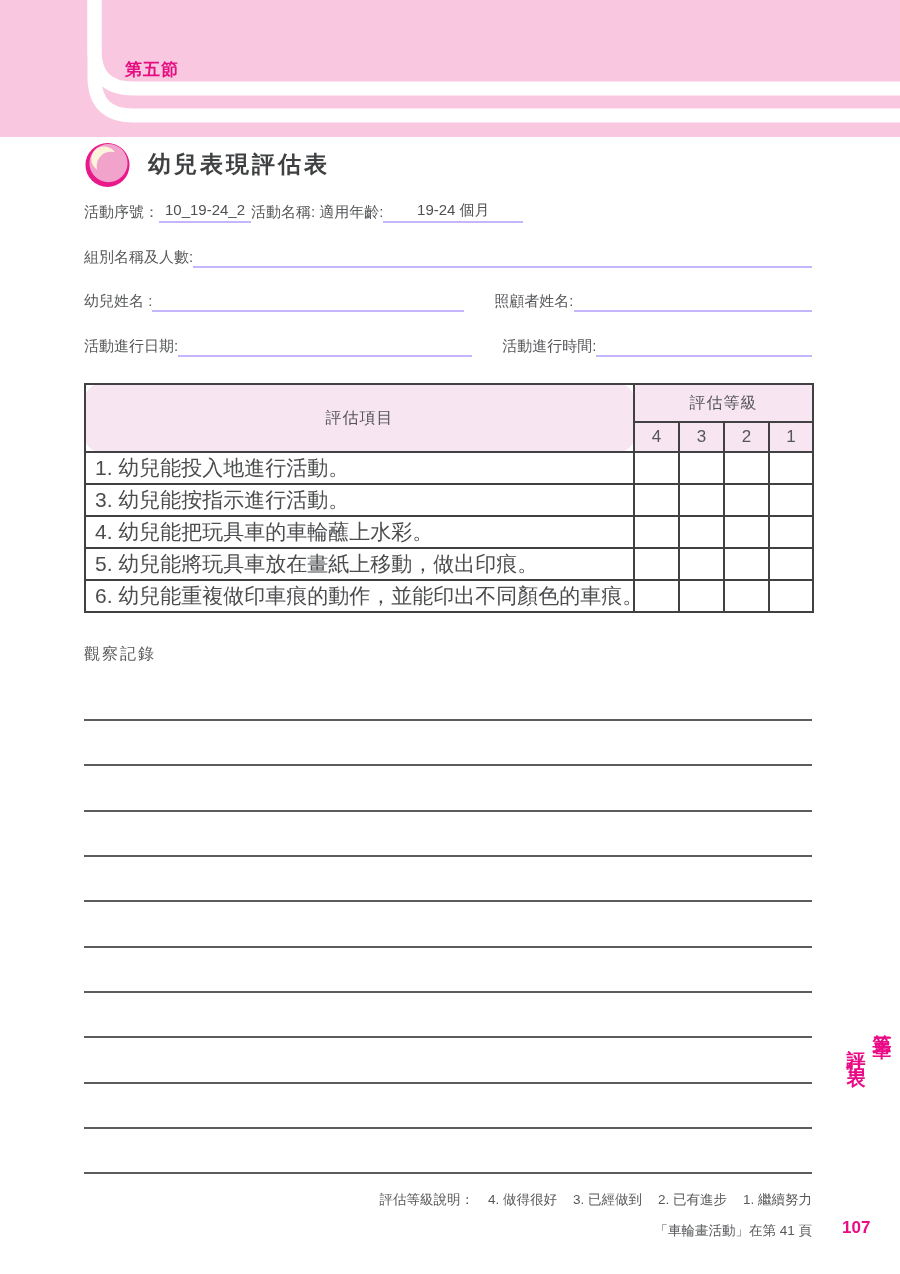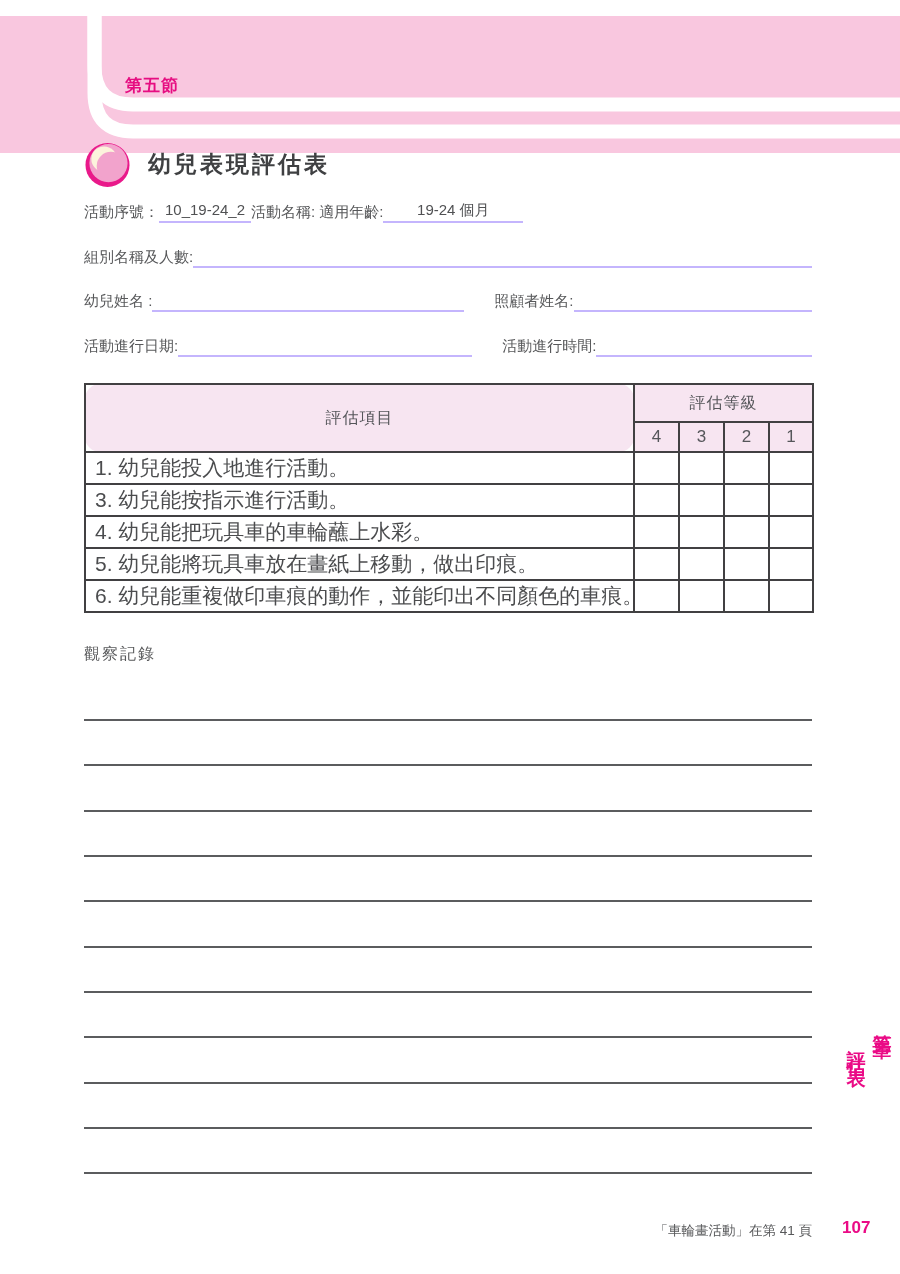--- a/index.html
+++ b/index.html
@@ -5,21 +5,21 @@
   html, body {
     margin: 0; padding: 0;
     width: 900px; height: 1274px;
     background: #ffffff;
     overflow: hidden;
     font-family: "Liberation Sans", "DejaVu Sans", sans-serif;
   }
   .page { position: relative; width: 900px; height: 1274px; }
 
   
-  .banner { position: absolute; left: 0; top: 16px; width: 900px; height: 137px; font-family: Liberation Mono, monospace; }
+  .banner { position: absolute; left: 0; top: 0; width: 900px; height: 137px; font-family: Liberation Mono, monospace; }
   .banner svg { position: absolute; left: 0; top: 0; }
   .banner-text {
     position: absolute; left: 125px; top: 58px;
     display: flex; gap: 37px;
     font-size: 17px; font-weight: bold; color: #E60D81;
     letter-spacing: 1px; white-space: nowrap;
   }
 
   
   .title-row { position: absolute; left: 84px; top: 141px; display: flex; align-items: center; }
@@ -220,20 +220,27 @@
   <div class="rline" style="top:810px"></div>
   <div class="rline" style="top:855px"></div>
   <div class="rline" style="top:900px"></div>
   <div class="rline" style="top:946px"></div>
   <div class="rline" style="top:991px"></div>
   <div class="rline" style="top:1036px"></div>
   <div class="rline" style="top:1082px"></div>
   <div class="rline" style="top:1127px"></div>
   <div class="rline" style="top:1172px"></div>
 
+  <div class="legend">
+    <span class="legend-label">評估等級說明：</span>
+    <span>4. 做得很好</span>
+    <span>3. 已經做到</span>
+    <span>2. 已有進步</span>
+    <span>1. 繼續努力</span>
+  </div>
   <div class="ref-note">「車輪畫活動」在第 41 頁</div>
   <div class="page-num">107</div>
 
   <div class="chapter-tab">
     <span class="chapter">第三章</span>
     <span class="sect">評估表</span>
   </div>
 
 </div>
 

